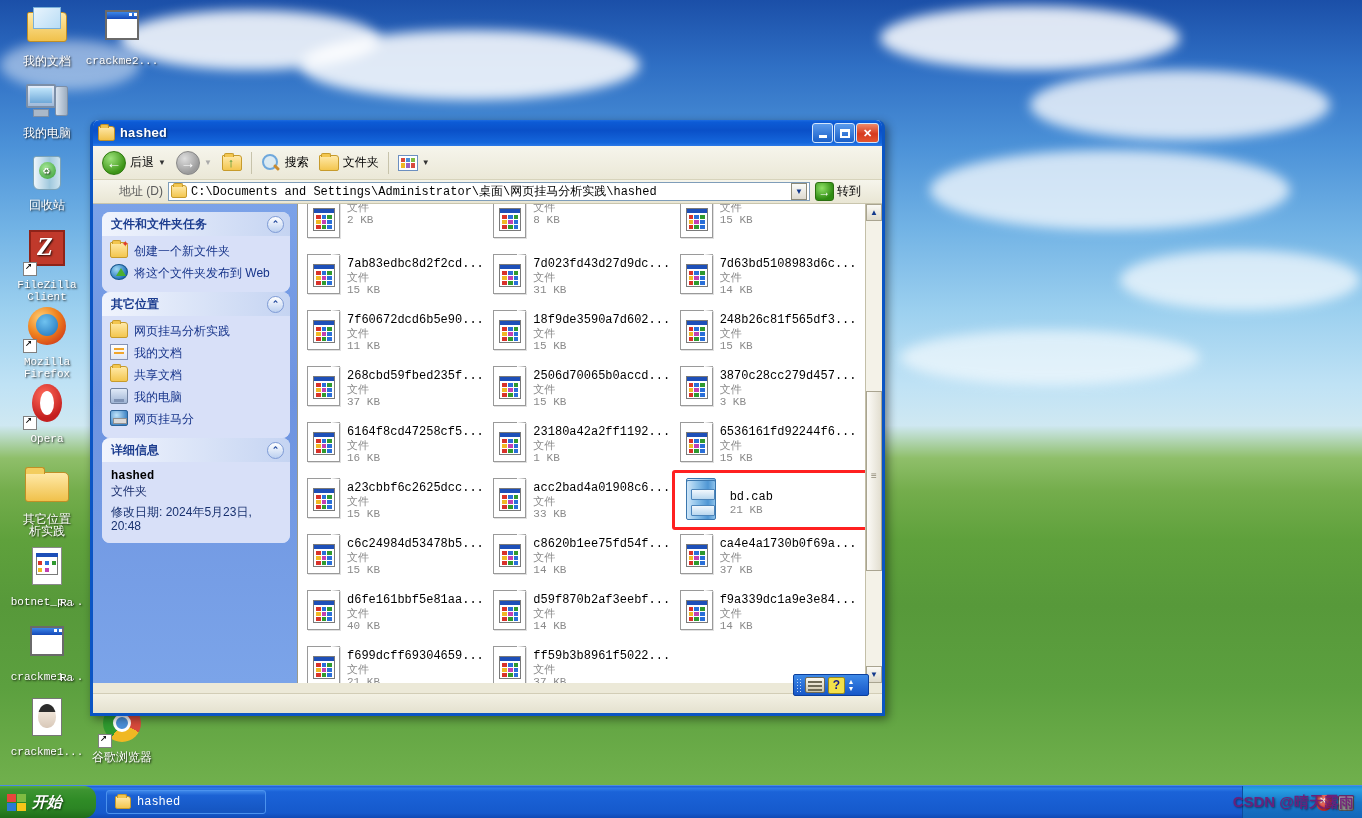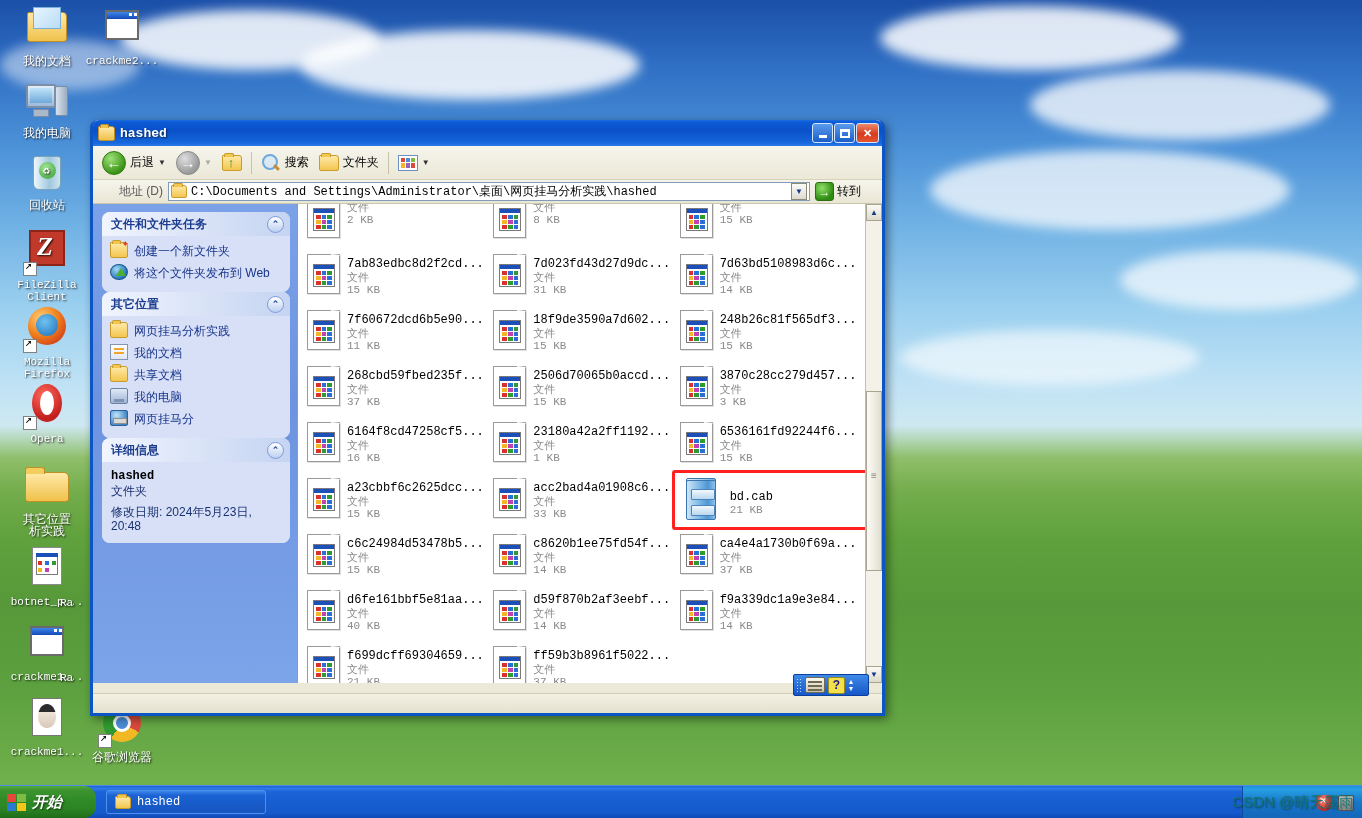--- a/index.html
+++ b/index.html
@@ -355,23 +355,23 @@
     background: linear-gradient(to bottom,#1e8fd8 0%, #28a0e4 10%, #1776c8 50%, #1366b8 100%);
     border-left: 1px solid #0d4b9c;
     display:flex; align-items:center; justify-content:flex-end; padding: 0 8px; gap: 6px;
   }
   .tray .ti { width:16px; height:16px; }
   .shield { background: radial-gradient(circle at 40% 30%, #ff8a7a, #c62828 75%); border-radius: 3px 3px 8px 8px; position:relative; }
   .shield::after { content:"✕"; position:absolute; left:3px; top:0px; color:#fff; font-size:10px; }
   .netic { background: linear-gradient(to bottom,#d0d0d0,#8a8a8a); border:1px solid #555; border-radius:2px; }
   .watermark {
     position: absolute; right: 8px; bottom: 6px;
-    color: #0f766e; font-size: 15px;
+    color: #701a75; font-size: 15px;
     text-shadow: 1px 1px 2px rgba(0,0,0,0.5);
-    pointer-events: none; opacity: 0.92;
+    pointer-events: none; opacity: 0.92; font-weight: bold;
   }
 </style>
 </head>
 <body>
 
 <div class="cloud" style="left:120px;top:10px;width:260px;height:60px;"></div>
 <div class="cloud" style="left:300px;top:30px;width:340px;height:70px;"></div>
 <div class="cloud" style="left:880px;top:6px;width:300px;height:64px;"></div>
 <div class="cloud" style="left:1030px;top:70px;width:300px;height:70px;opacity:.9;"></div>
 <div class="cloud" style="left:930px;top:150px;width:360px;height:80px;opacity:.85;"></div>

